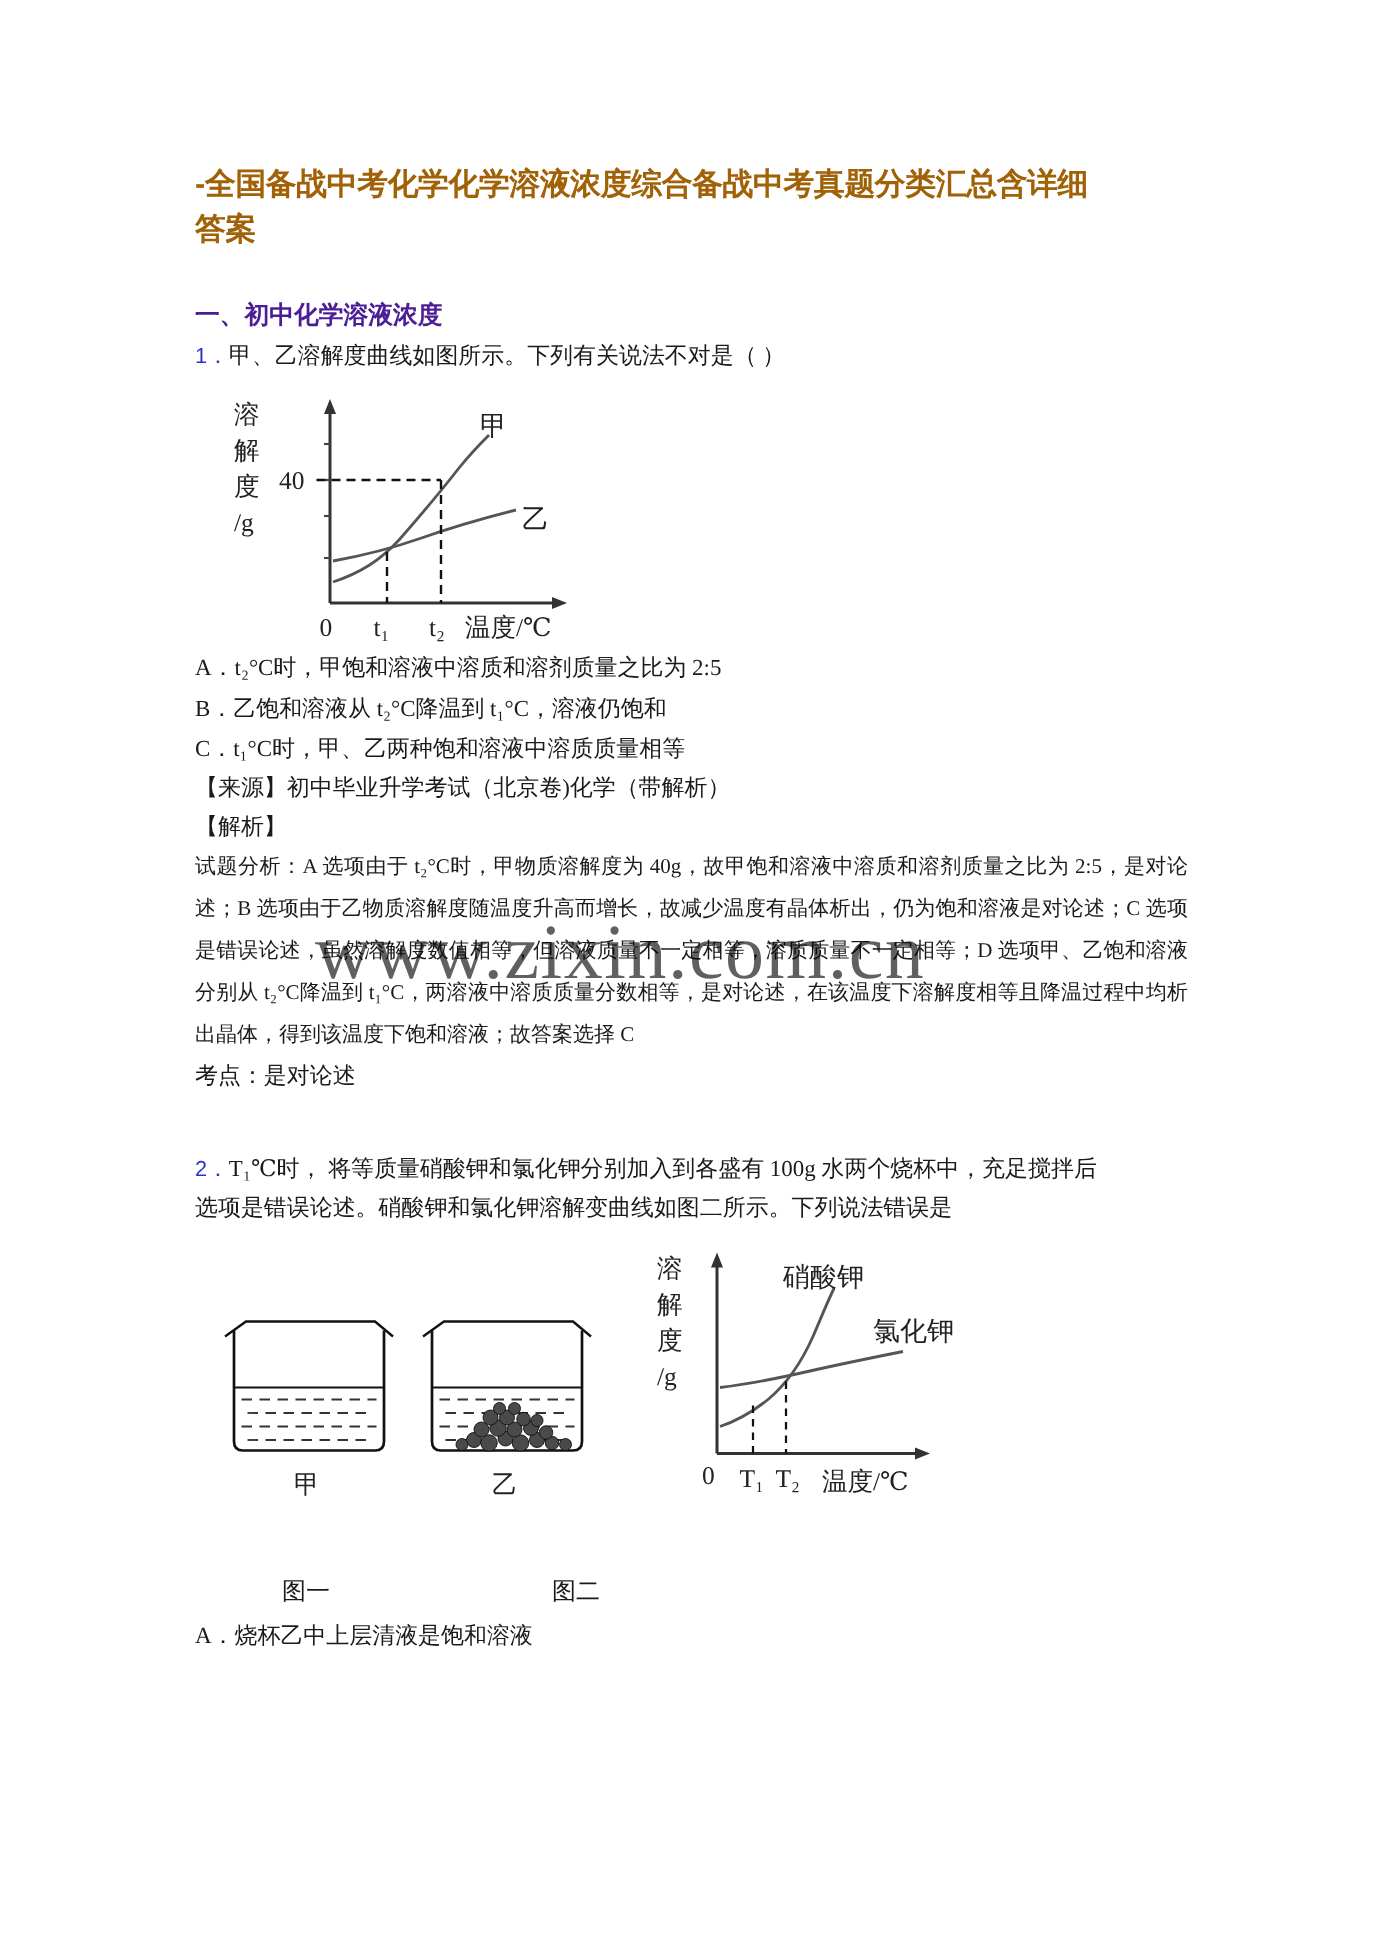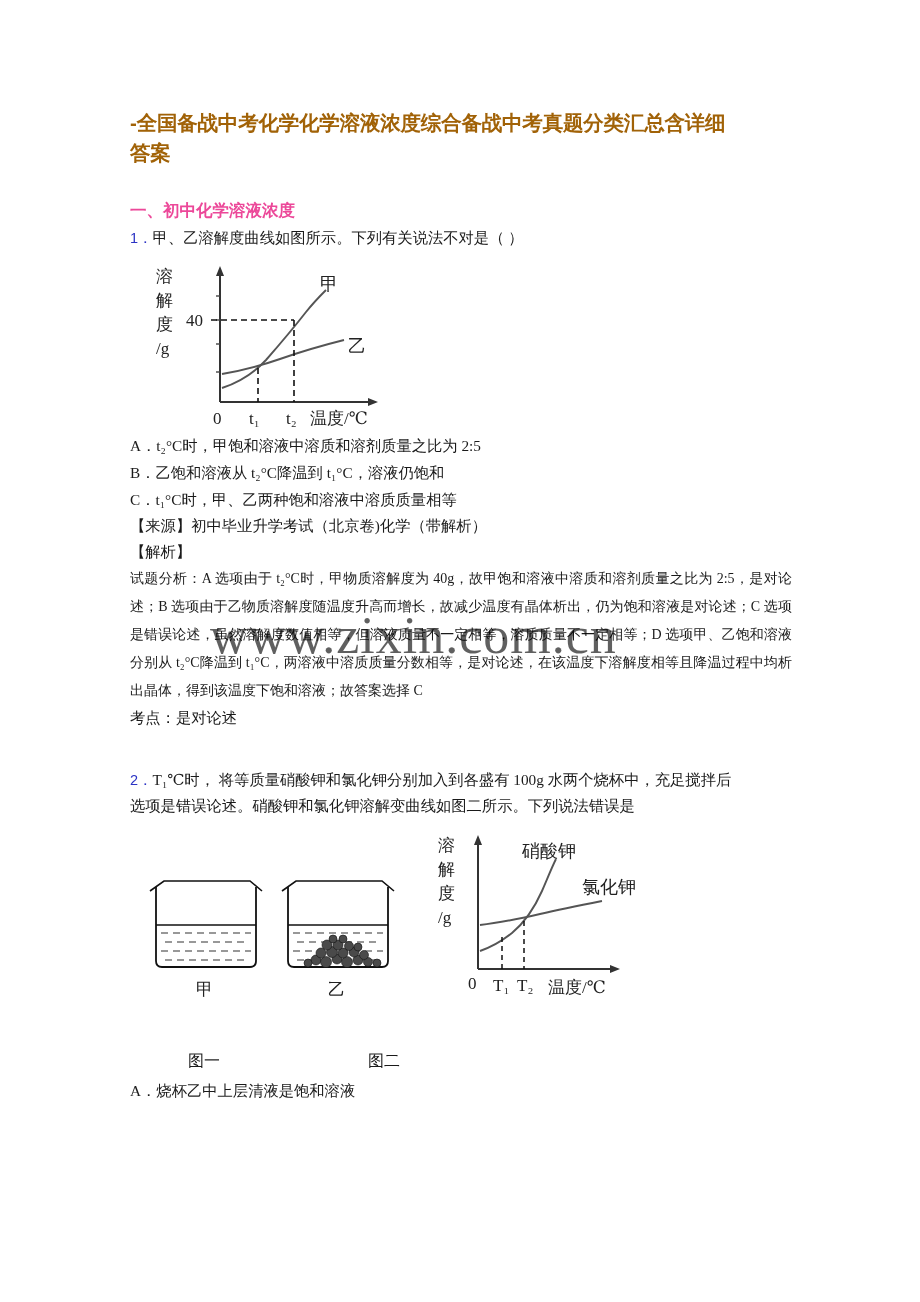--- a/index.html
+++ b/index.html
@@ -42,21 +42,21 @@
   .doc-title .line2 {
     display: block;
   }
 
   .section-head {
     font-family: "Liberation Sans", "DejaVu Sans", sans-serif;
     font-weight: bold;
     font-size: 16.5px;
     line-height: 24px;
     margin: 0 0 3px 0;
-    color: #ec4899;
+    color: #4c1d95;
   }
 
   
   .q-line {
     font-size: 15.3px;
     line-height: 25.5px;
     margin: 0;
     text-align: justify;
   }
   .qnum {

